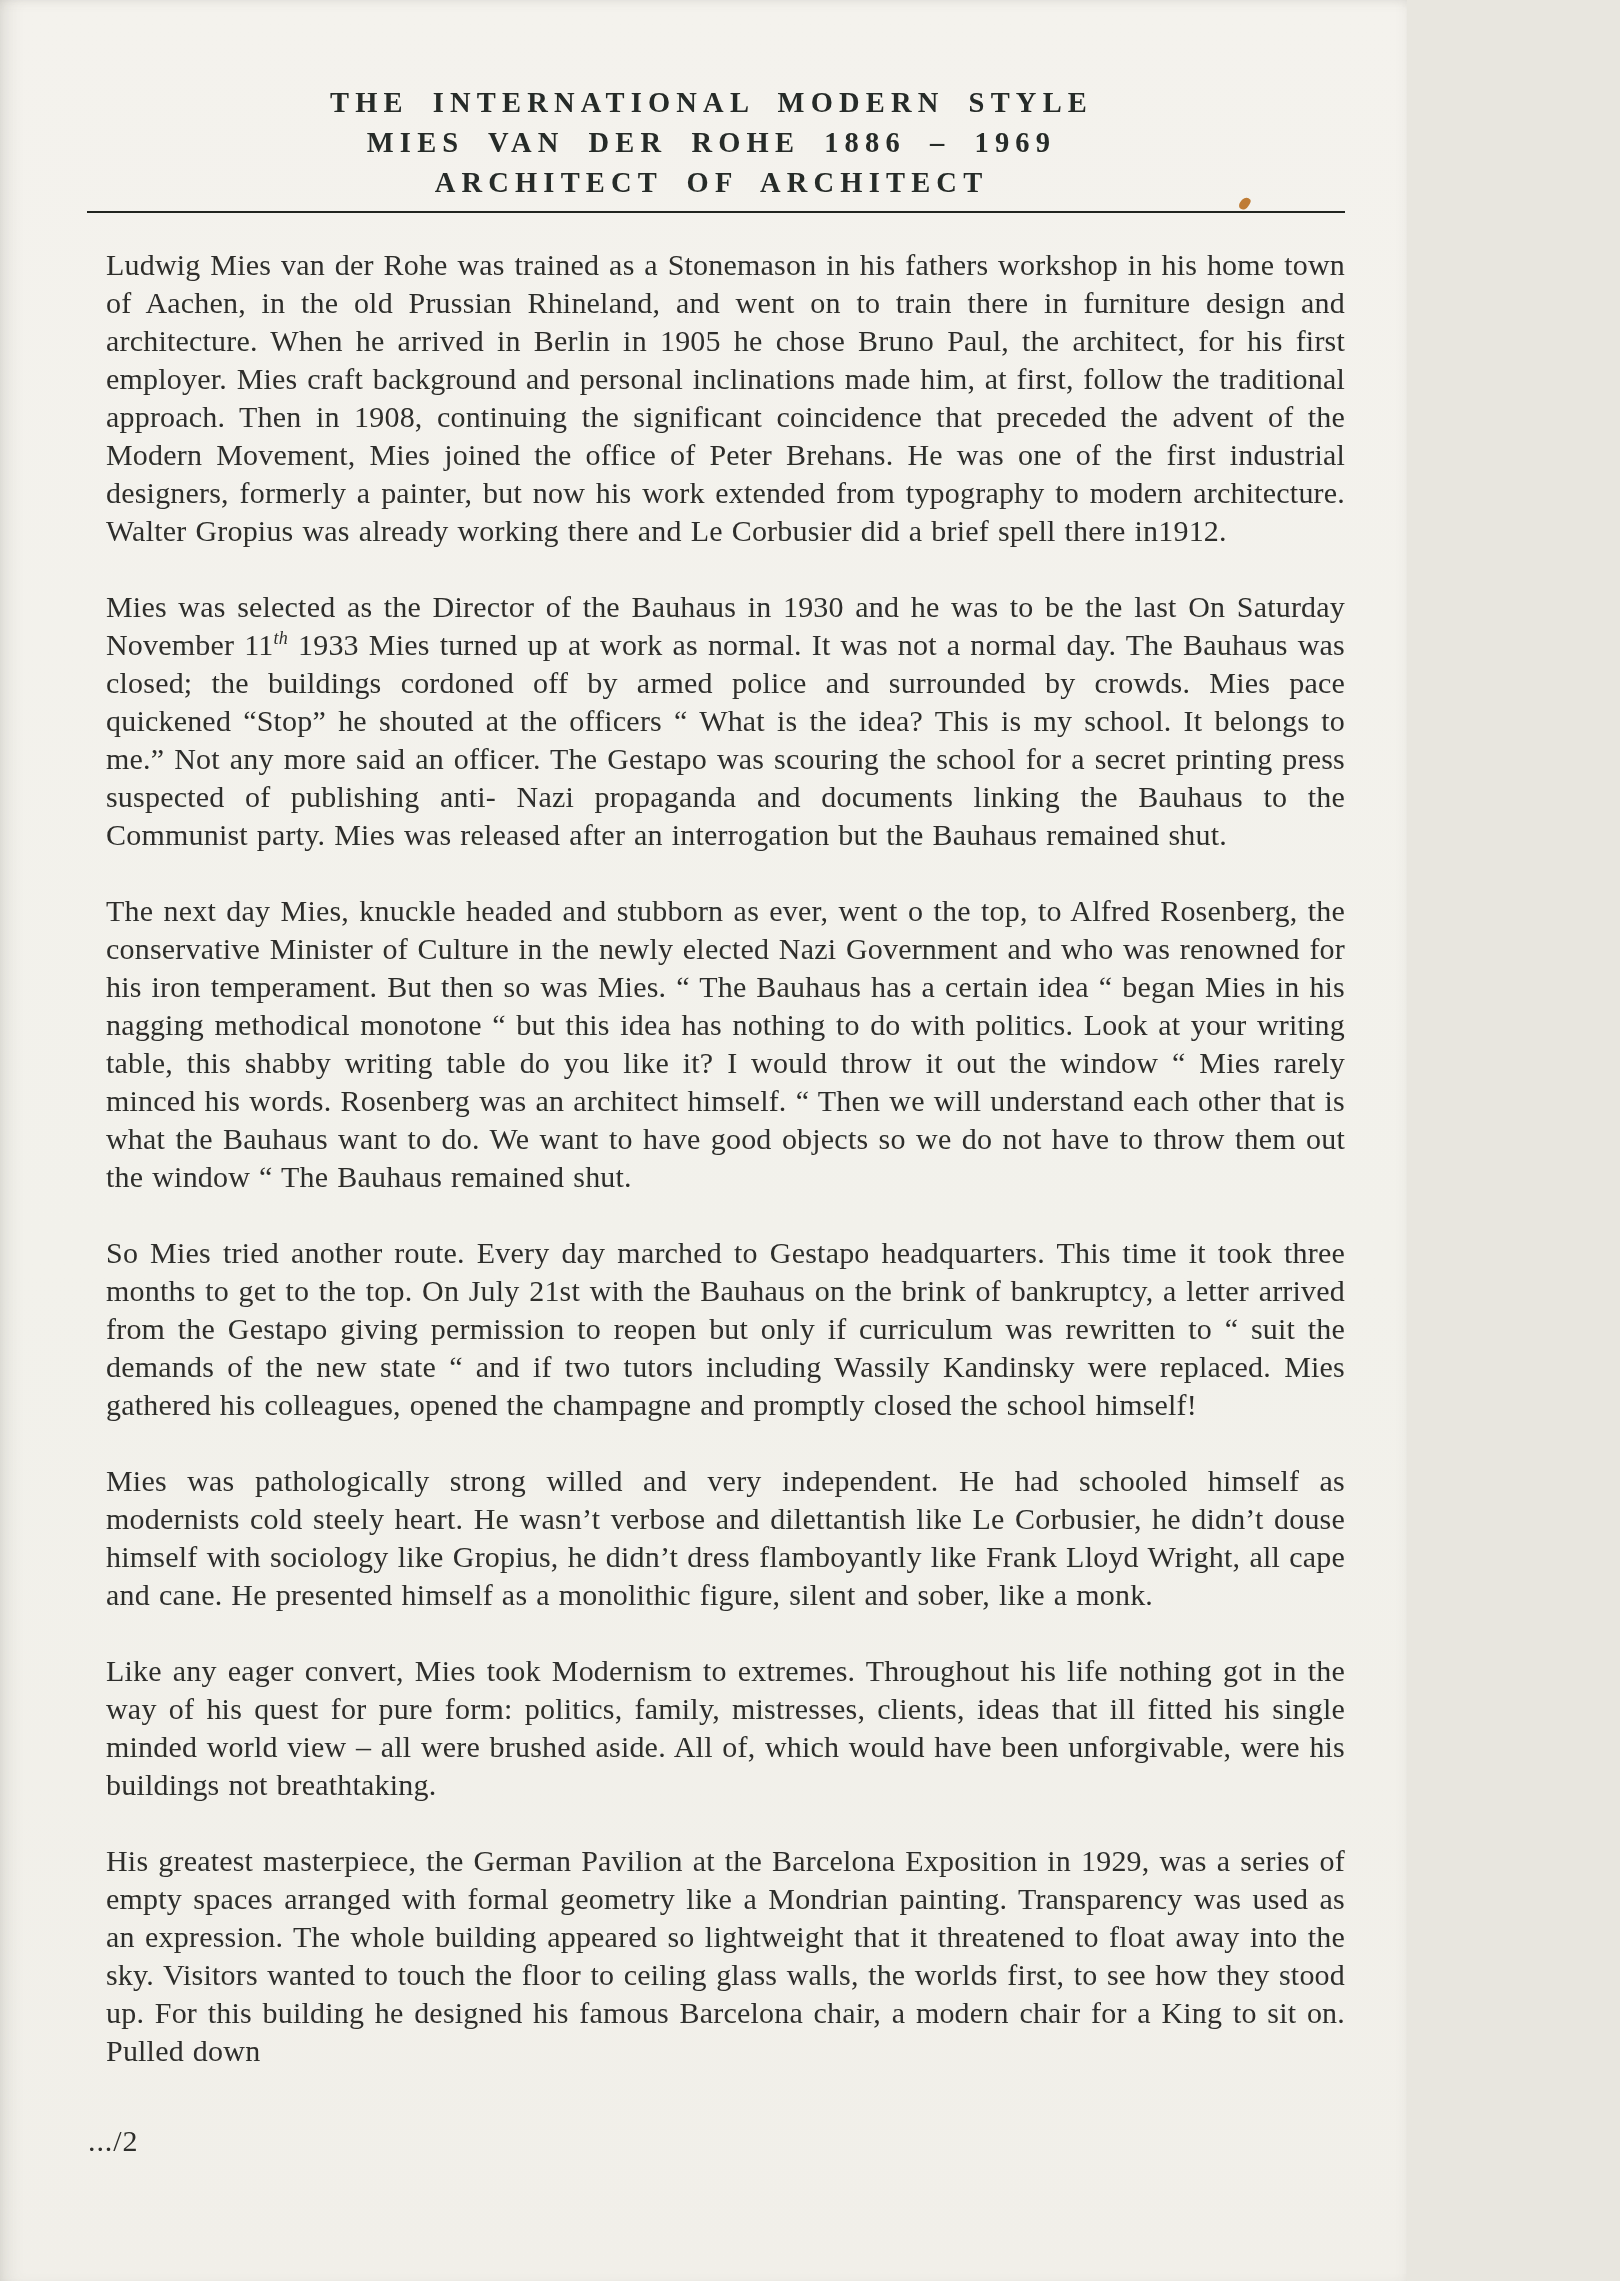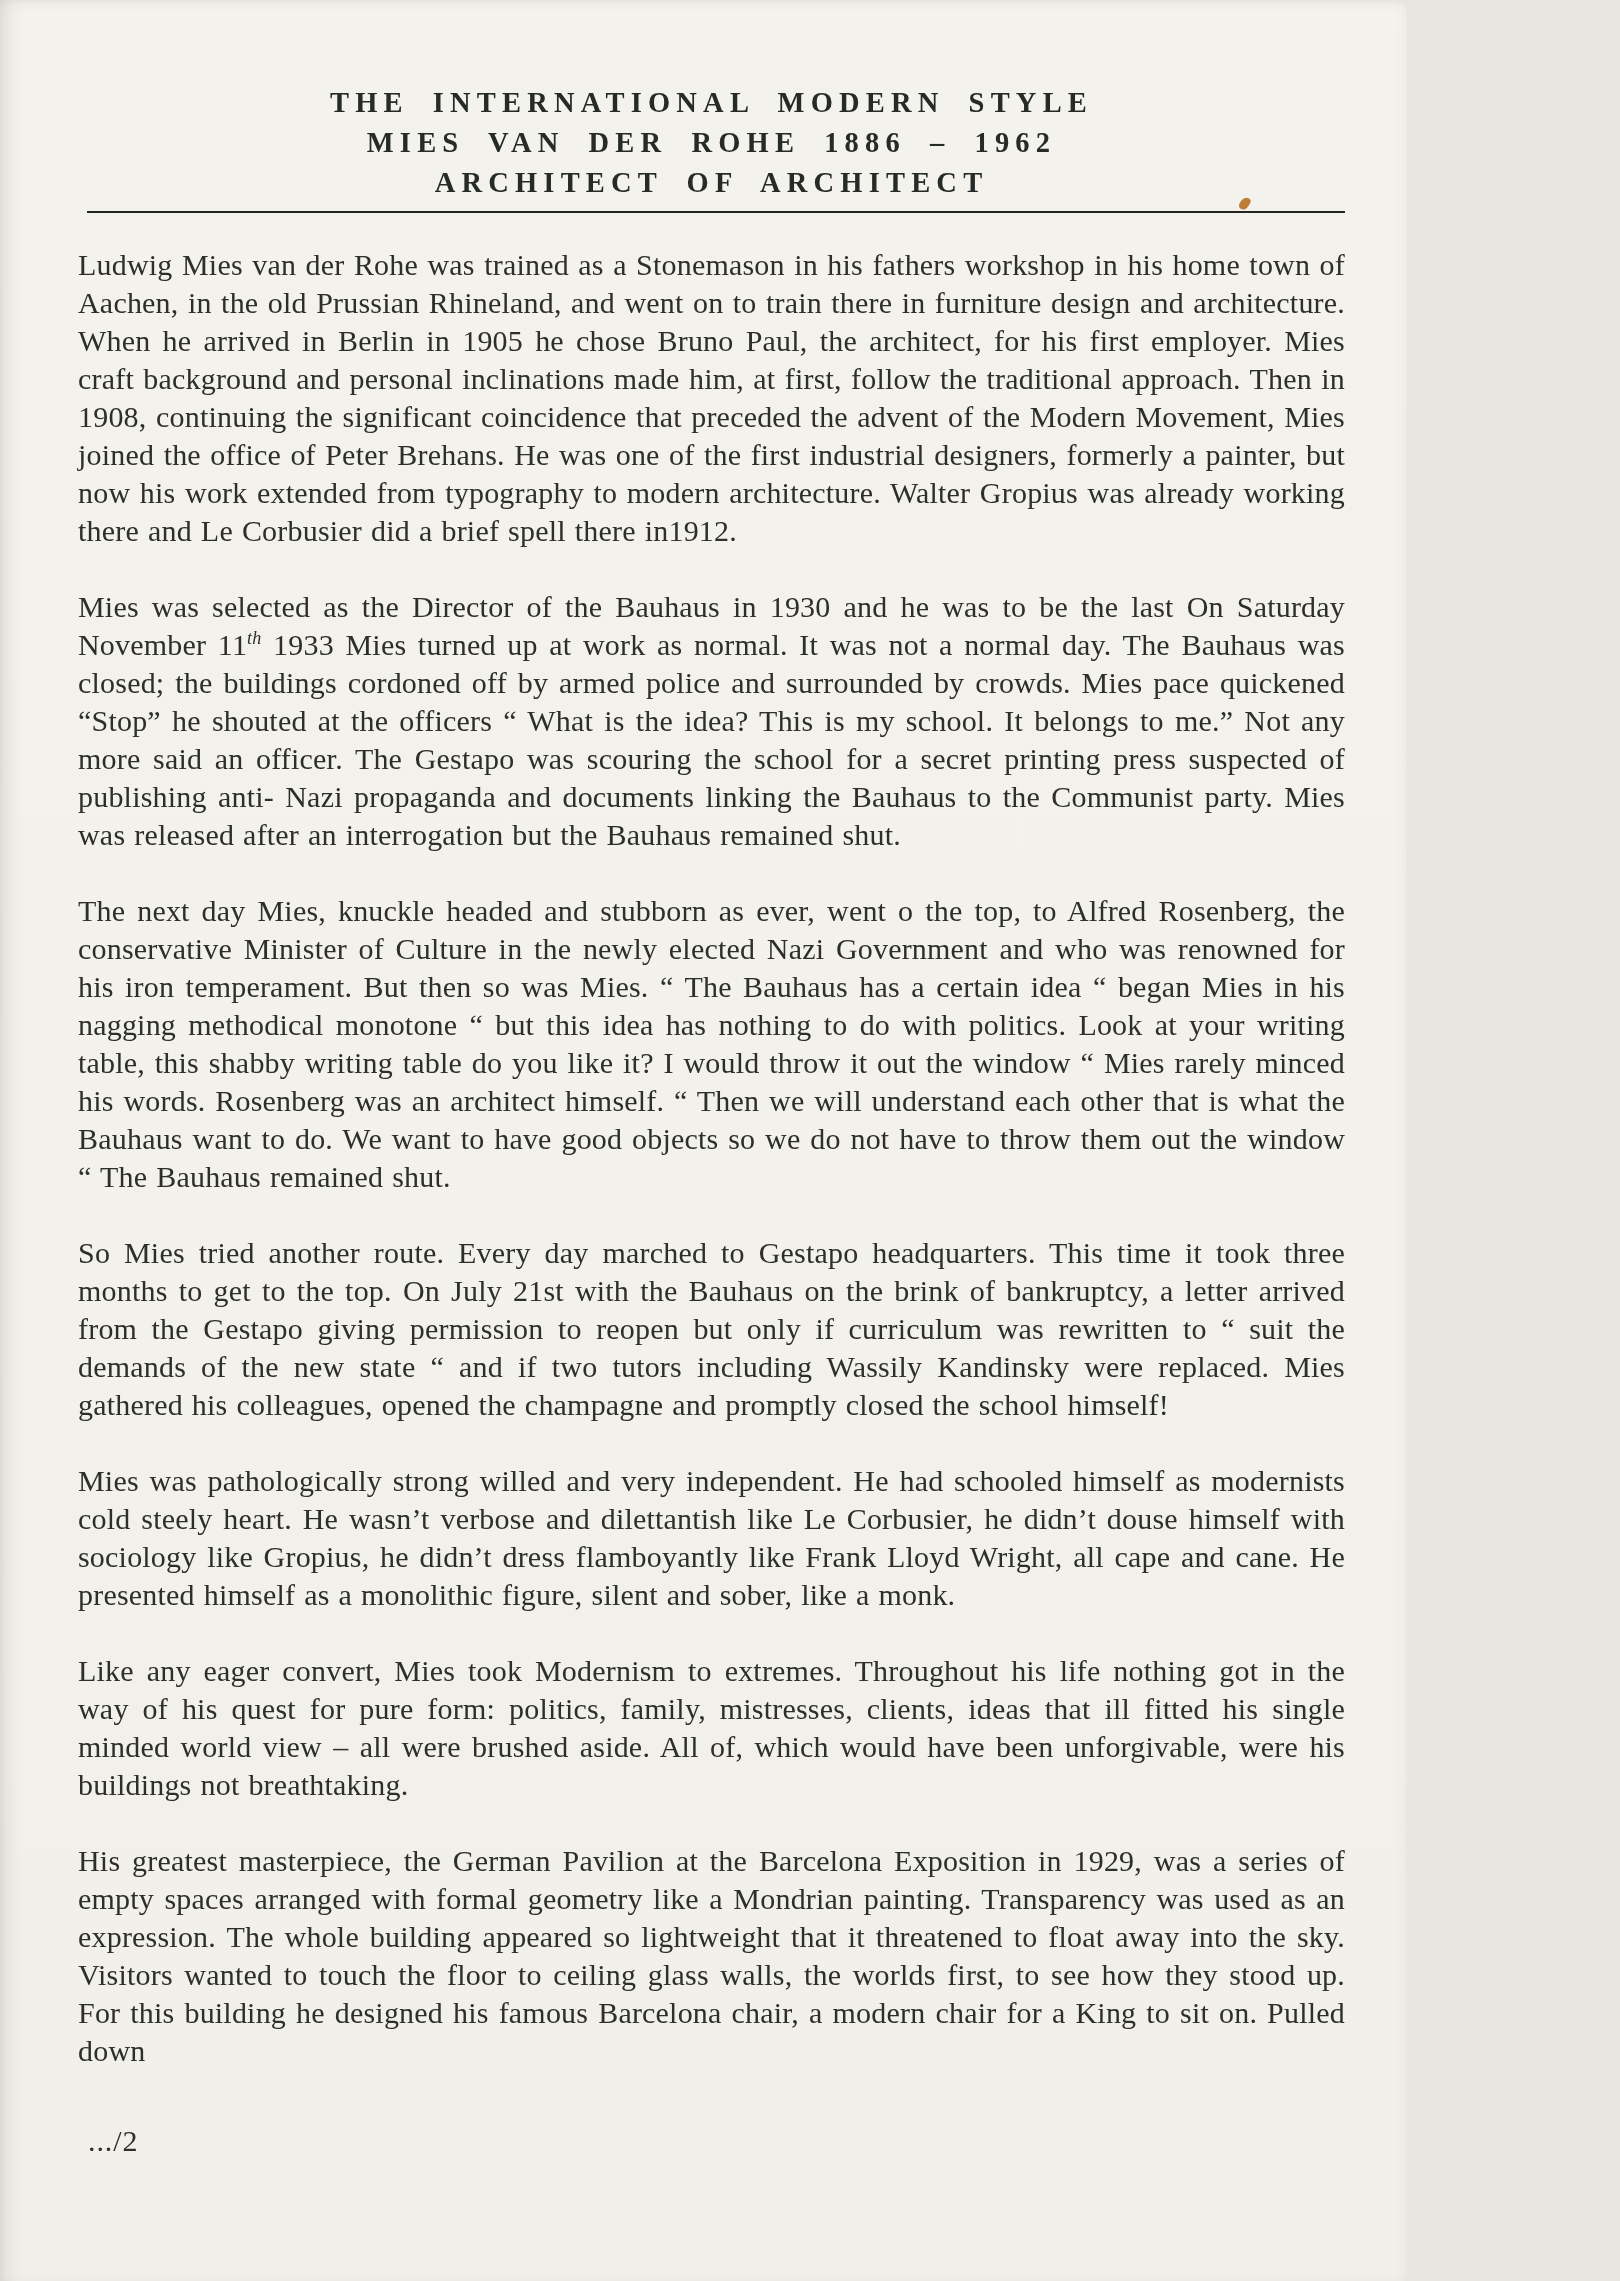--- a/index.html
+++ b/index.html
@@ -46,20 +46,21 @@
     left: 1162px;
     top: -14.3px;
     width: 9px;
     height: 13.4px;
     background: #bf7c35;
     border-radius: 65% 35% 55% 45%;
     transform: rotate(32deg);
   }
   main {
     margin-top: 33px;
+    margin-left: 28px;
   }
   main p {
     margin: 0 0 38px 0;
     font-size: 30px;
     line-height: 38px;
     text-align: justify;
     letter-spacing: 0.2px;
     word-spacing: 1.3px;
     color: #2e2e2b;
   }
@@ -78,21 +79,21 @@
     color: #2e2e2b;
   }
 </style>
 </head>
 <body>
 
 <div class="page">
 
   <header>
     <div class="title-line">THE INTERNATIONAL MODERN STYLE</div>
-    <div class="title-line">MIES VAN DER ROHE 1886 – 1962</div>
+    <div class="title-line">MIES VAN DER ROHE 1886 – 1969</div>
     <div class="title-line">ARCHITECT OF ARCHITECT</div>
   </header>
 
   <div class="rule-wrap">
     <span class="speck"></span>
     <hr class="rule">
   </div>
 
   <main>
     <p>Ludwig Mies van der Rohe was trained as a Stonemason in his fathers workshop in his home town of Aachen, in the old Prussian Rhineland, and went on to train there in furniture design and architecture. When he arrived in Berlin in 1905 he chose Bruno Paul, the architect, for his first employer. Mies craft background and personal inclinations made him, at first, follow the traditional approach. Then in 1908, continuing the significant coincidence that preceded the advent of the Modern Movement, Mies joined the office of Peter Brehans. He was one of the first industrial designers, formerly a painter, but now his work extended from typography to modern architecture. Walter Gropius was already working there and Le Corbusier did a brief spell there in1912.</p>

